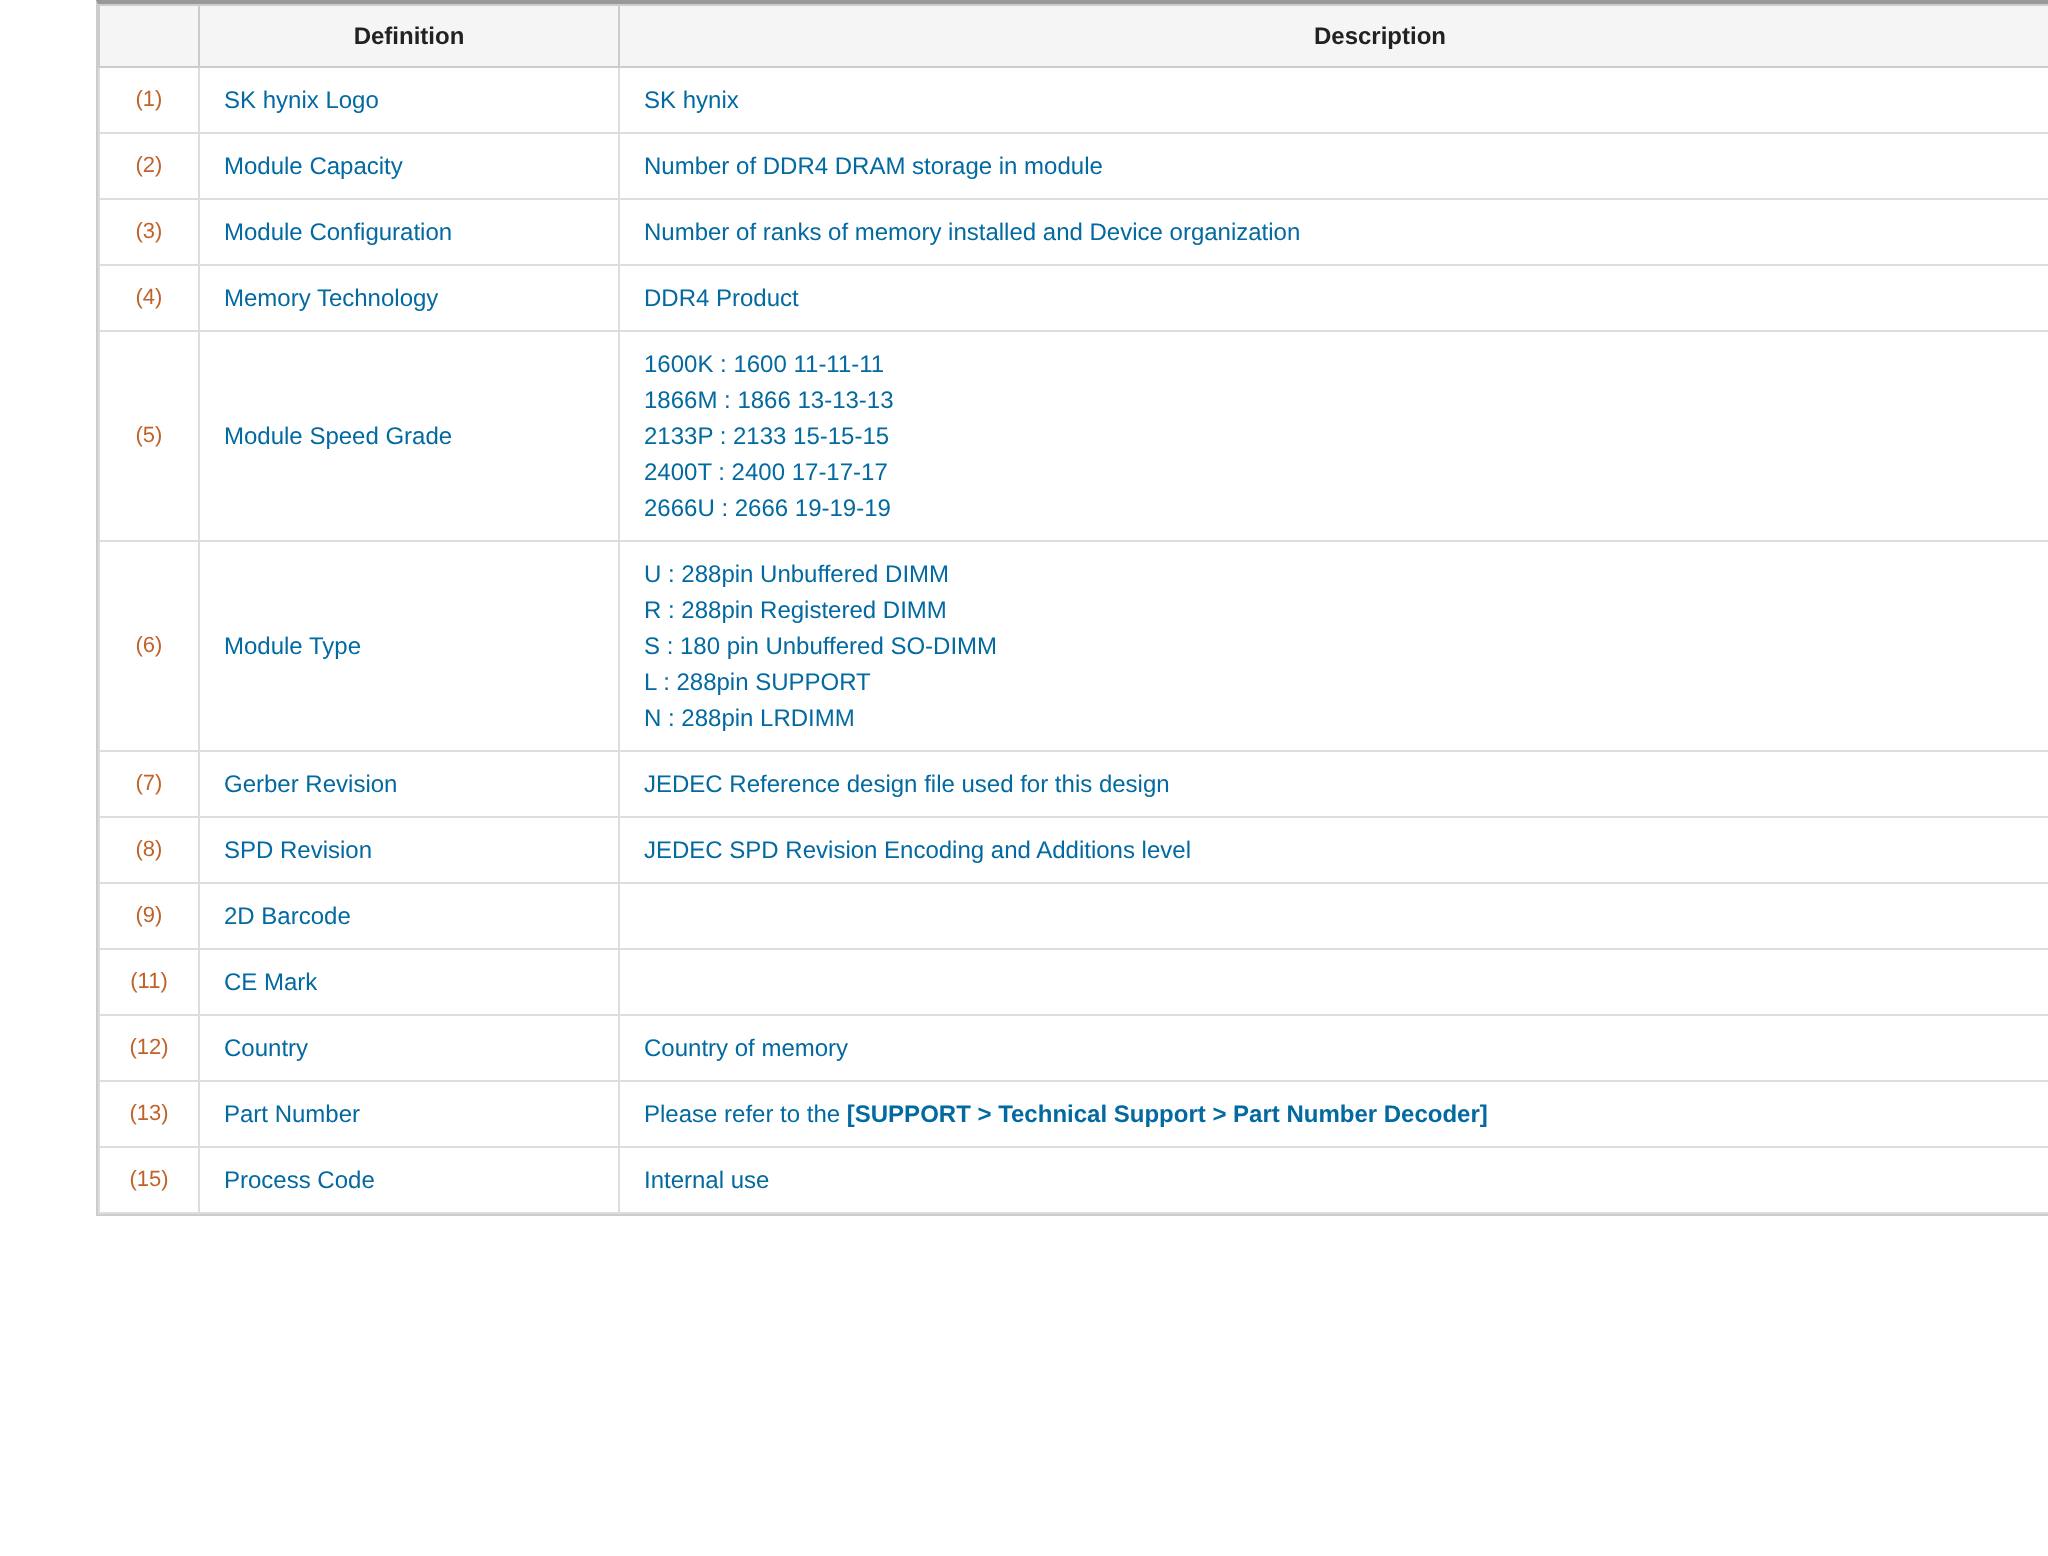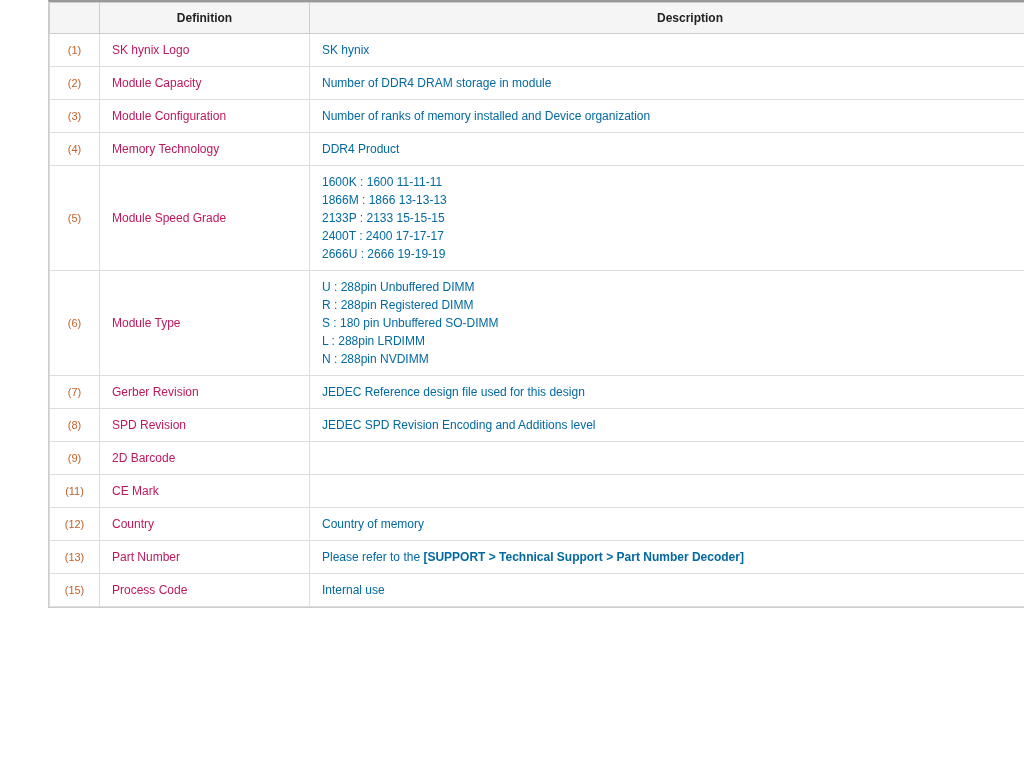--- a/index.html
+++ b/index.html
@@ -62,21 +62,21 @@
 
     .col-num {
       width: 50px;
       text-align: center;
       color: #c0622a;
       font-size: 11px;
     }
 
     .col-def {
       width: 210px;
-      color: #be185d;
+      color: #0369a1;
     }
 
     .col-desc {
       color: #0369a1;
     }
   </style>
 </head>
 <body>
 
 <div class="table-container">
@@ -110,21 +110,21 @@
           <td class="col-desc">DDR4 Product</td>
         </tr>
         <tr>
           <td class="col-num">(5)</td>
           <td class="col-def">Module Speed Grade</td>
           <td class="col-desc"><span>1600K : 1600 11-11-11</span><br><span>1866M : 1866 13-13-13</span><br><span>2133P : 2133 15-15-15</span><br><span>2400T : 2400 17-17-17</span><br><span>2666U : 2666 19-19-19</span></td>
         </tr>
         <tr>
           <td class="col-num">(6)</td>
           <td class="col-def">Module Type</td>
-          <td class="col-desc"><span>U : 288pin Unbuffered DIMM</span><br><span>R : 288pin Registered DIMM</span><br><span>S : 180 pin Unbuffered SO-DIMM</span><br><span>L : 288pin LRDIMM</span><br><span>N : 288pin NVDIMM</span></td>
+          <td class="col-desc"><span>U : 288pin Unbuffered DIMM</span><br><span>R : 288pin Registered DIMM</span><br><span>S : 180 pin Unbuffered SO-DIMM</span><br><span>L : 288pin SUPPORT</span><br><span>N : 288pin LRDIMM</span></td>
         </tr>
         <tr>
           <td class="col-num">(7)</td>
           <td class="col-def">Gerber Revision</td>
           <td class="col-desc">JEDEC Reference design file used for this design</td>
         </tr>
         <tr>
           <td class="col-num">(8)</td>
           <td class="col-def">SPD Revision</td>
           <td class="col-desc">JEDEC SPD Revision Encoding and Additions level</td>

